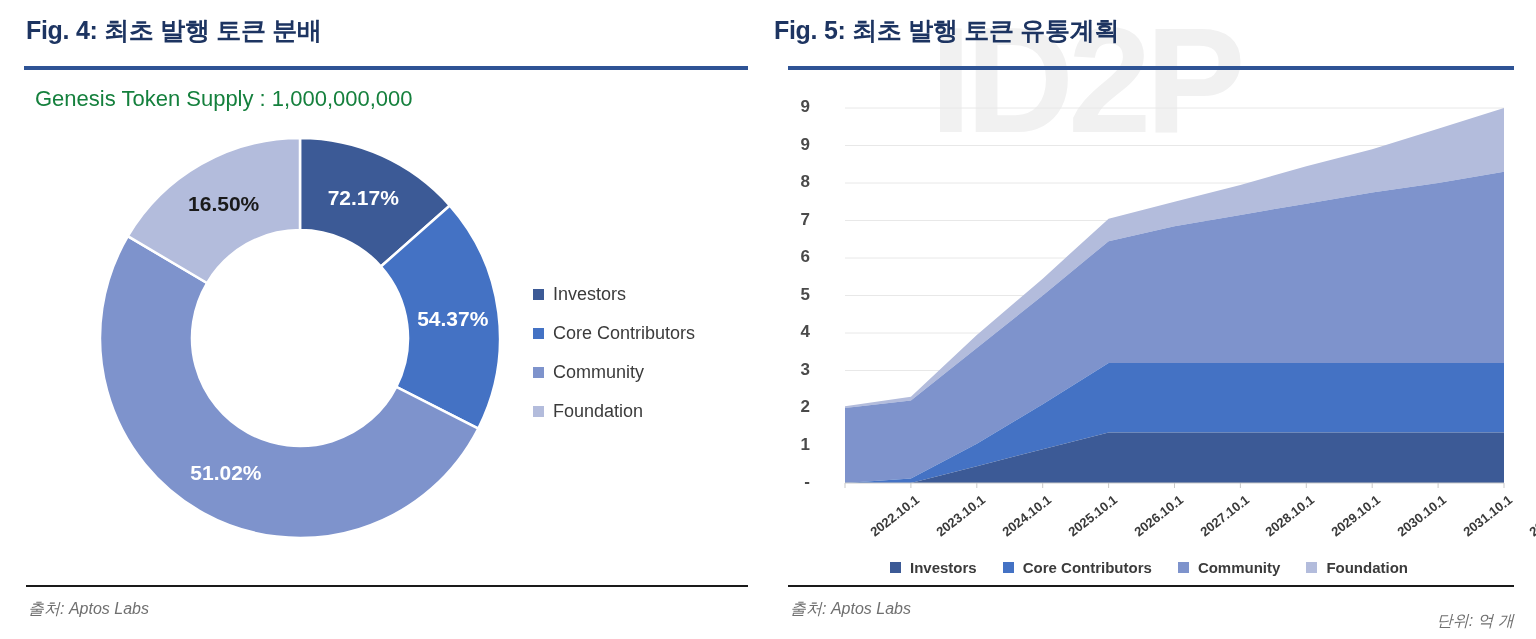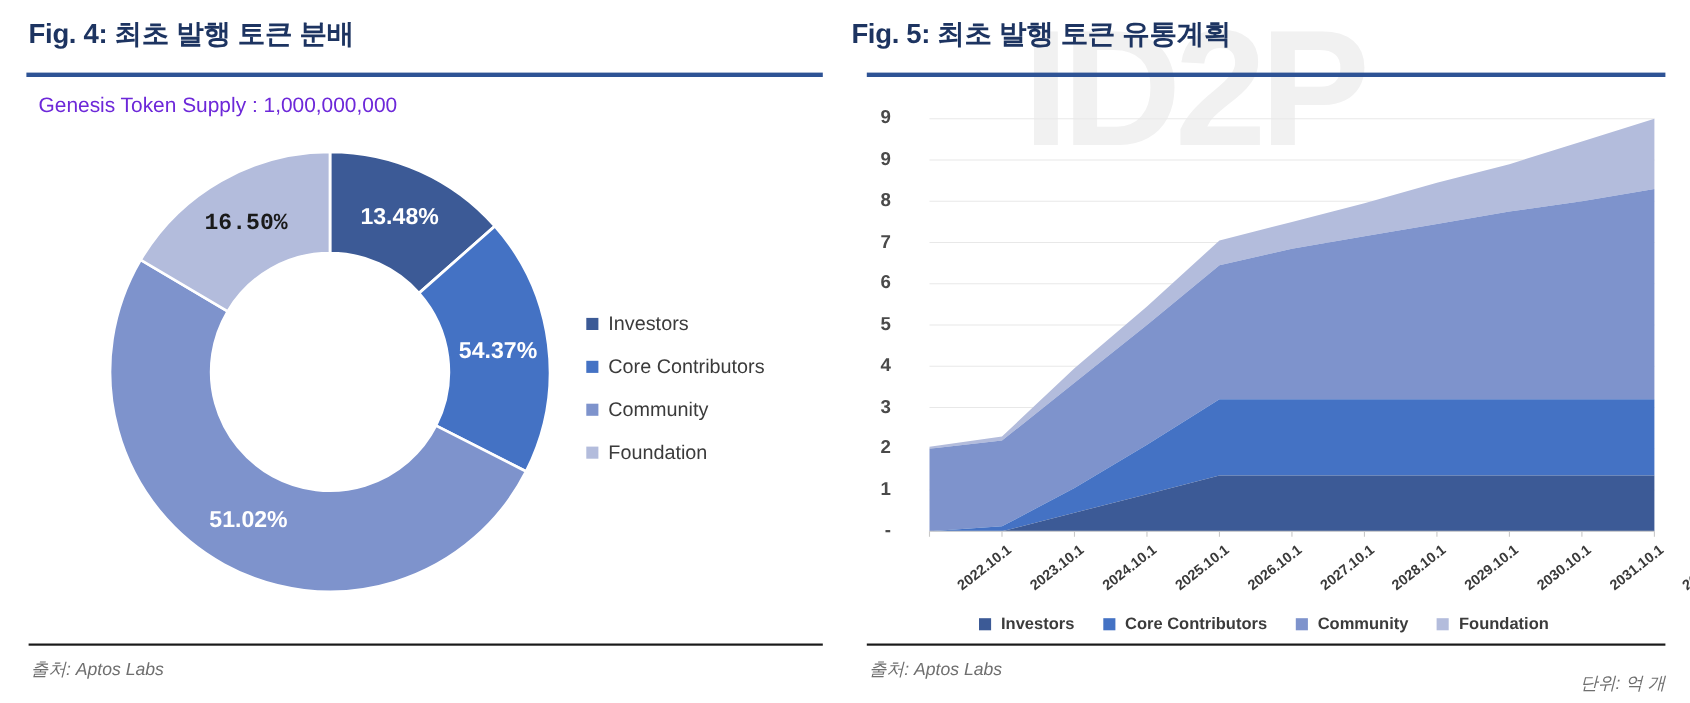--- a/index.html
+++ b/index.html
@@ -12,21 +12,21 @@
       font-family:"Liberation Sans",sans-serif;font-size:150px;font-weight:bold;
       color:#f1f1f1;letter-spacing:-6px;user-select:none;z-index:0;}
   .panel{position:absolute;top:0;height:559px;z-index:1;}
   #panel-left{left:0;width:768px;}
   #panel-right{left:768px;width:768px;}
   .title{
     position:absolute;top:14px;font-size:25px;font-weight:bold;
     color:#1d3461;white-space:nowrap;letter-spacing:-0.3px;
   }
   .hrule{position:absolute;height:4px;background:#2e5395;}
-  .subtitle{position:absolute;font-size:19px;color:#6d28d9;}
+  .subtitle{position:absolute;font-size:22px;color:#15803d;}
   .footrule{position:absolute;height:1.5px;background:#1a1a1a;}
   .source{position:absolute;font-size:16px;font-style:italic;color:#6f6f6f;}
   .unit{position:absolute;font-size:16px;font-style:italic;color:#6f6f6f;}
   
   .dlegend{position:absolute;left:533px;top:275px;}
   .dlrow{display:flex;align-items:center;height:39px;}
   .swatch{width:11px;height:11px;margin-right:9px;flex:0 0 auto;}
   .dlabel{font-size:18px;color:#3b3b3b;white-space:nowrap;}
   .pct{position:absolute;font-size:21px;font-weight:bold;white-space:nowrap;}
   
@@ -63,24 +63,24 @@
       <path d="M 388.315264363054 300.57409395149455
        A 200 200 0 1 1 37.85159459921124 108.19171684992583
        L 117.03986108357407 155.02352709895996
        A 108 108 0 1 0 306.29024275604917 258.91001073380704 Z" fill="#7e93cc" stroke="#ffffff" stroke-width="2.5"></path>
       <path d="M 37.85159459921124 108.19171684992583
        A 200 200 0 0 1 209.99999999999997 10
        L 209.99999999999997 102
        A 108 108 0 0 0 117.03986108357407 155.02352709895996 Z" fill="#b3bcdc" stroke="#ffffff" stroke-width="2.5"></path>
     </svg>
 
-  <div class="pct" id="pct-0" style="color: rgb(255, 255, 255); left: 363.285px; top: 197.604px; transform: translate(-50%, -50%);">13.48%</div>
+  <div class="pct" id="pct-0" style="color: rgb(255, 255, 255); left: 363.285px; top: 197.604px; transform: translate(-50%, -50%);">72.17%</div>
   <div class="pct" id="pct-1" style="color: rgb(255, 255, 255); left: 452.761px; top: 318.507px; transform: translate(-50%, -50%);">54.37%</div>
   <div class="pct" id="pct-2" style="color: rgb(255, 255, 255); left: 225.895px; top: 472.998px; transform: translate(-50%, -50%);">51.02%</div>
-  <div class="pct" id="pct-3" style="color: rgb(26, 26, 26); left: 223.699px; top: 204.231px; transform: translate(-50%, -50%); font-family: Liberation Mono, monospace;">16.50%</div>
+  <div class="pct" id="pct-3" style="color: rgb(26, 26, 26); left: 223.699px; top: 204.231px; transform: translate(-50%, -50%);">16.50%</div>
 
   <div class="dlegend">
     <div class="dlrow">
       <span class="swatch" style="background:#3c5a96"></span>
       <span class="dlabel">Investors</span>
     </div>
     <div class="dlrow">
       <span class="swatch" style="background:#4472c4"></span>
       <span class="dlabel">Core Contributors</span>
     </div>

